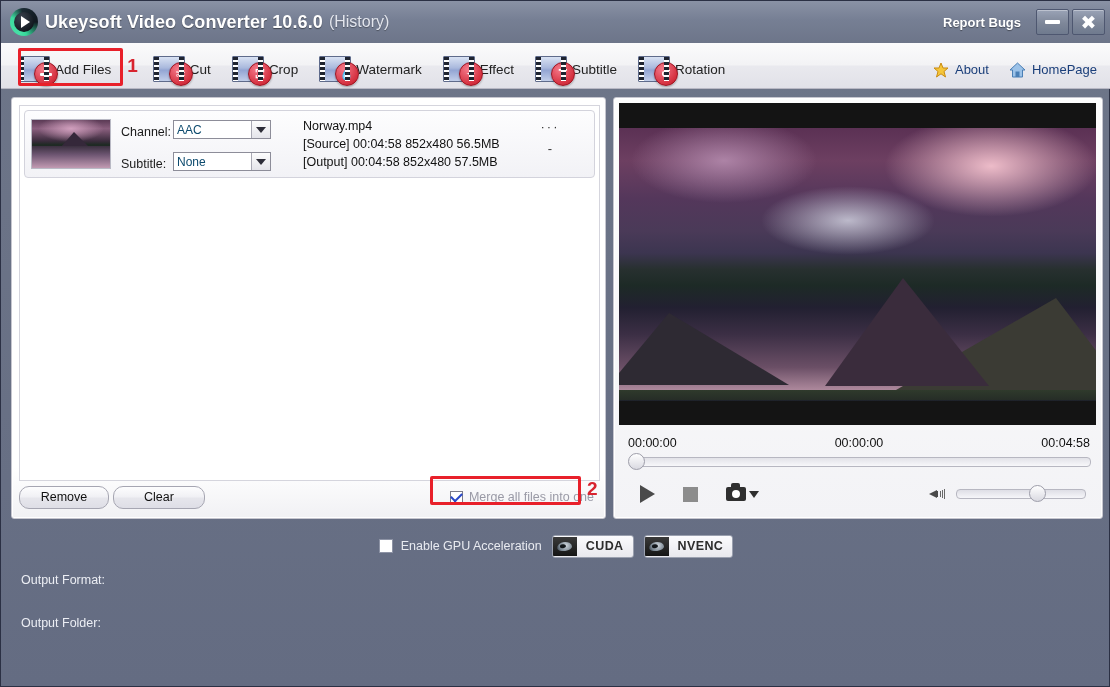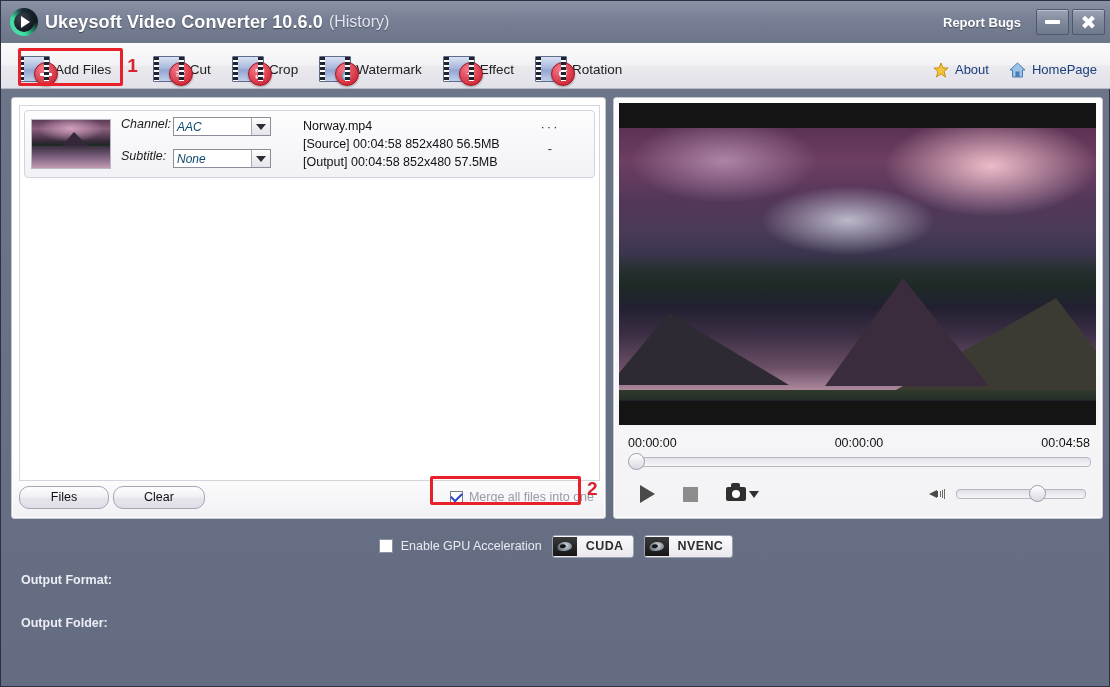--- a/index.html
+++ b/index.html
@@ -145,21 +145,21 @@
   }
   .thumb .peak{
     position:absolute;left:28px;top:12px;width:0;height:0;
     border-left:14px solid transparent;border-right:16px solid transparent;border-bottom:16px solid #35283a;
   }
   .thumb .water{
     position:absolute;left:0;right:0;bottom:0;height:22px;
     background:linear-gradient(180deg,#3b3040 0%,#6e5672 40%,#c29ab2 100%);
   }
   .fields{margin-left:10px;flex:none;width:170px;}
-  .frow{display:flex;align-items:flex-start;height:22px;margin-bottom:10px;font-style:italic;}
+  .frow{display:flex;align-items:flex-end;height:22px;margin-bottom:10px;}
   .frow:last-child{margin-bottom:0;}
   .flabel{font-size:12.5px;color:#1b1b1b;width:52px;flex:none;}
   .combo{
     width:98px;height:19px;border:1px solid #8d8d99;background:#ffffff;
     display:flex;align-items:center;position:relative;box-sizing:border-box;cursor:pointer;
   }
   .combo .val{font-size:12px;color:#0c4a6e;padding-left:3px;}
   .combo .arrow{
     position:absolute;right:0;top:0;bottom:0;width:18px;
     background:linear-gradient(180deg,#fdfdfd,#e4e4ea);
@@ -304,21 +304,21 @@
   .nv .eye{
     width:15px;height:9px;border-radius:50%/60% 60% 40% 40%;
     background:radial-gradient(circle at 60% 40%,#cfd6dd,#7b8792 60%,#2d3640 100%);
     position:relative;transform:rotate(-8deg);
   }
   .nv .eye:after{
     content:"";position:absolute;left:3px;top:2px;width:6px;height:4px;border-radius:50%;background:#12161a;
   }
   .gpubtn .nm{font-size:12.5px;font-weight:bold;color:#2c2c2c;padding:0 9px;letter-spacing:.4px;}
 
-  .frow2{position:absolute;display:flex;align-items:flex-start;font-weight:bold;}
+  .frow2{position:absolute;display:flex;align-items:flex-start;}
   .flabel2{font-size:12.5px;color:#eceef4;}
 </style>
 </head>
 <body>
 
 <div class="app">
 
   <div class="titlebar">
     <div class="logo">
       <div class="ring"></div>
@@ -377,20 +377,28 @@
 
     <div class="tbitem">
       <div class="film">
         <div class="badge">
             <span class="g">✦</span>
           </div>
       </div>
       <div class="label">Effect</div>
     </div>
 
+    <div class="tbitem">
+      <div class="film">
+        <div class="badge">
+            <span class="g">T</span>
+          </div>
+      </div>
+      <div class="label">Subtitle</div>
+    </div>
 
     <div class="tbitem">
       <div class="film">
         <div class="badge">
             <span class="g">↺</span>
           </div>
       </div>
       <div class="label">Rotation</div>
     </div>
 
@@ -447,21 +455,21 @@
             <div class="line">[Output]  00:04:58  852x480  57.5MB</div>
           </div>
           <div class="rowright">
             <div class="dots">···</div>
             <div class="dash">-</div>
           </div>
         </div>
       </div>
 
       <div class="lbbar">
-        <div class="btn btn-remove">Files</div>
+        <div class="btn btn-remove">Remove</div>
         <div class="btn btn-clear">Clear</div>
         <div class="merge">
           <span class="chk checked"></span>
           <span class="txt">Merge all files into one</span>
         </div>
       </div>
 
       <div class="hl-box" style="left:418px;top:378px;width:151px;height:29px;"></div>
       <div class="marker" style="position:absolute;left:575px;top:380px;">2</div>
     </div>

